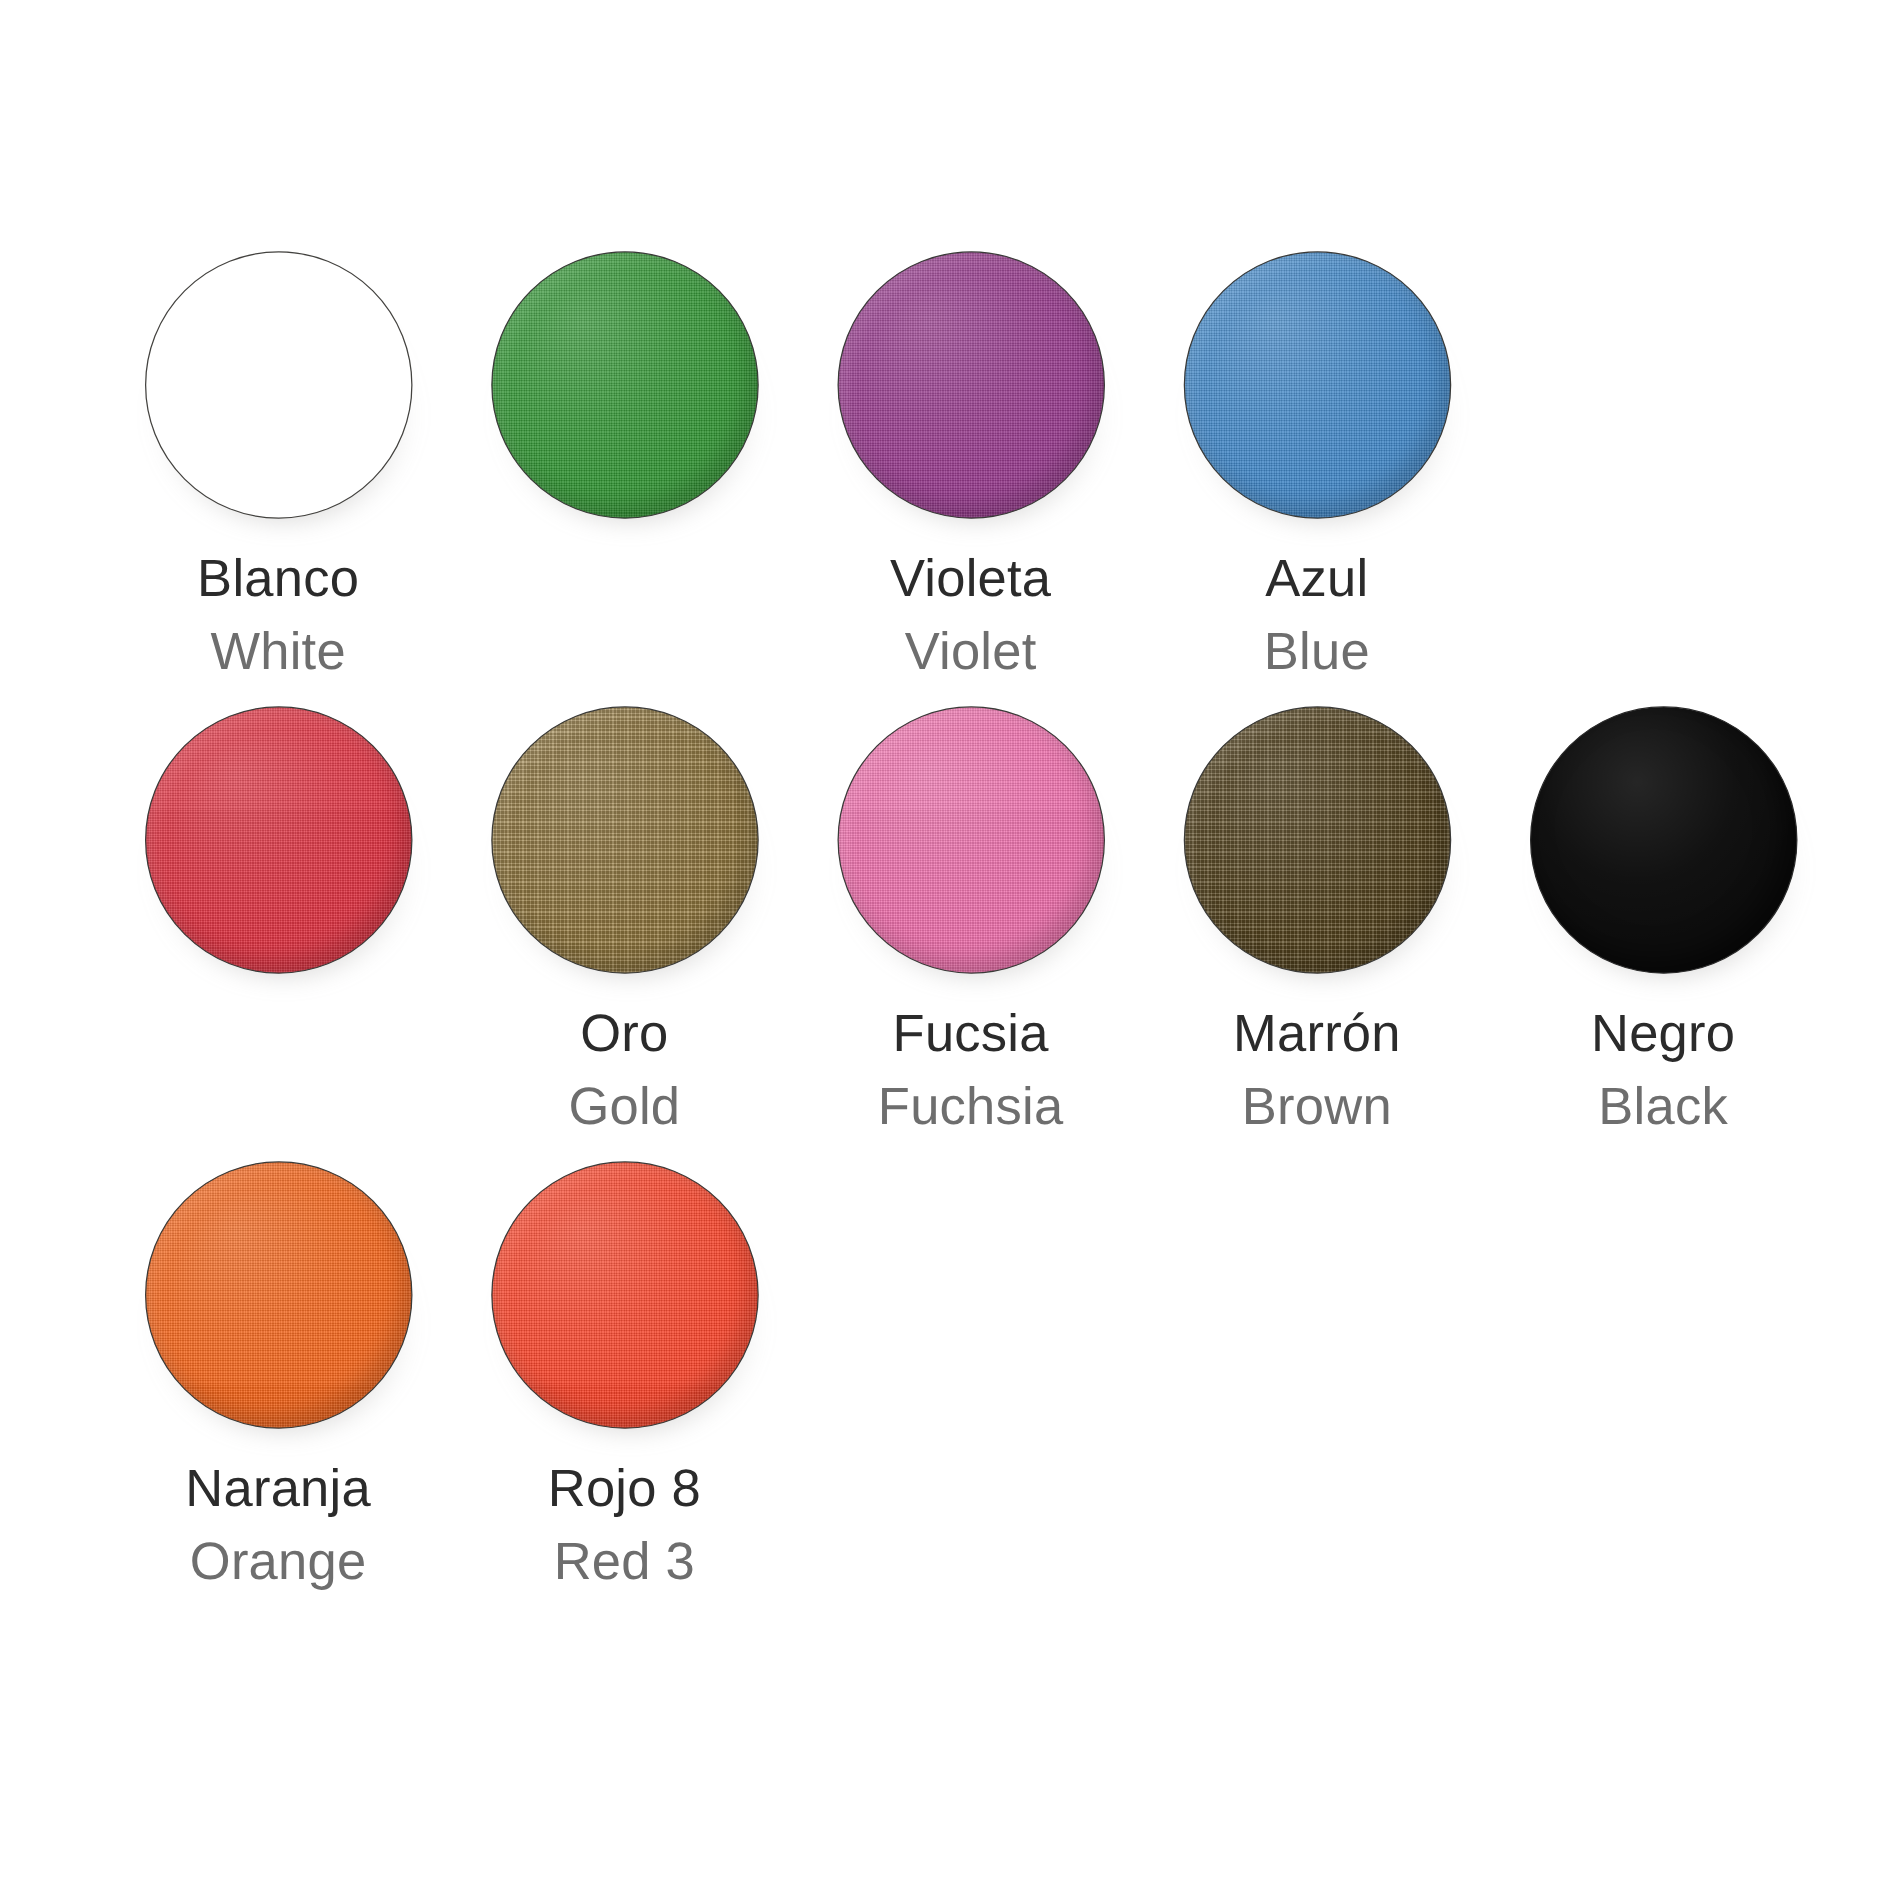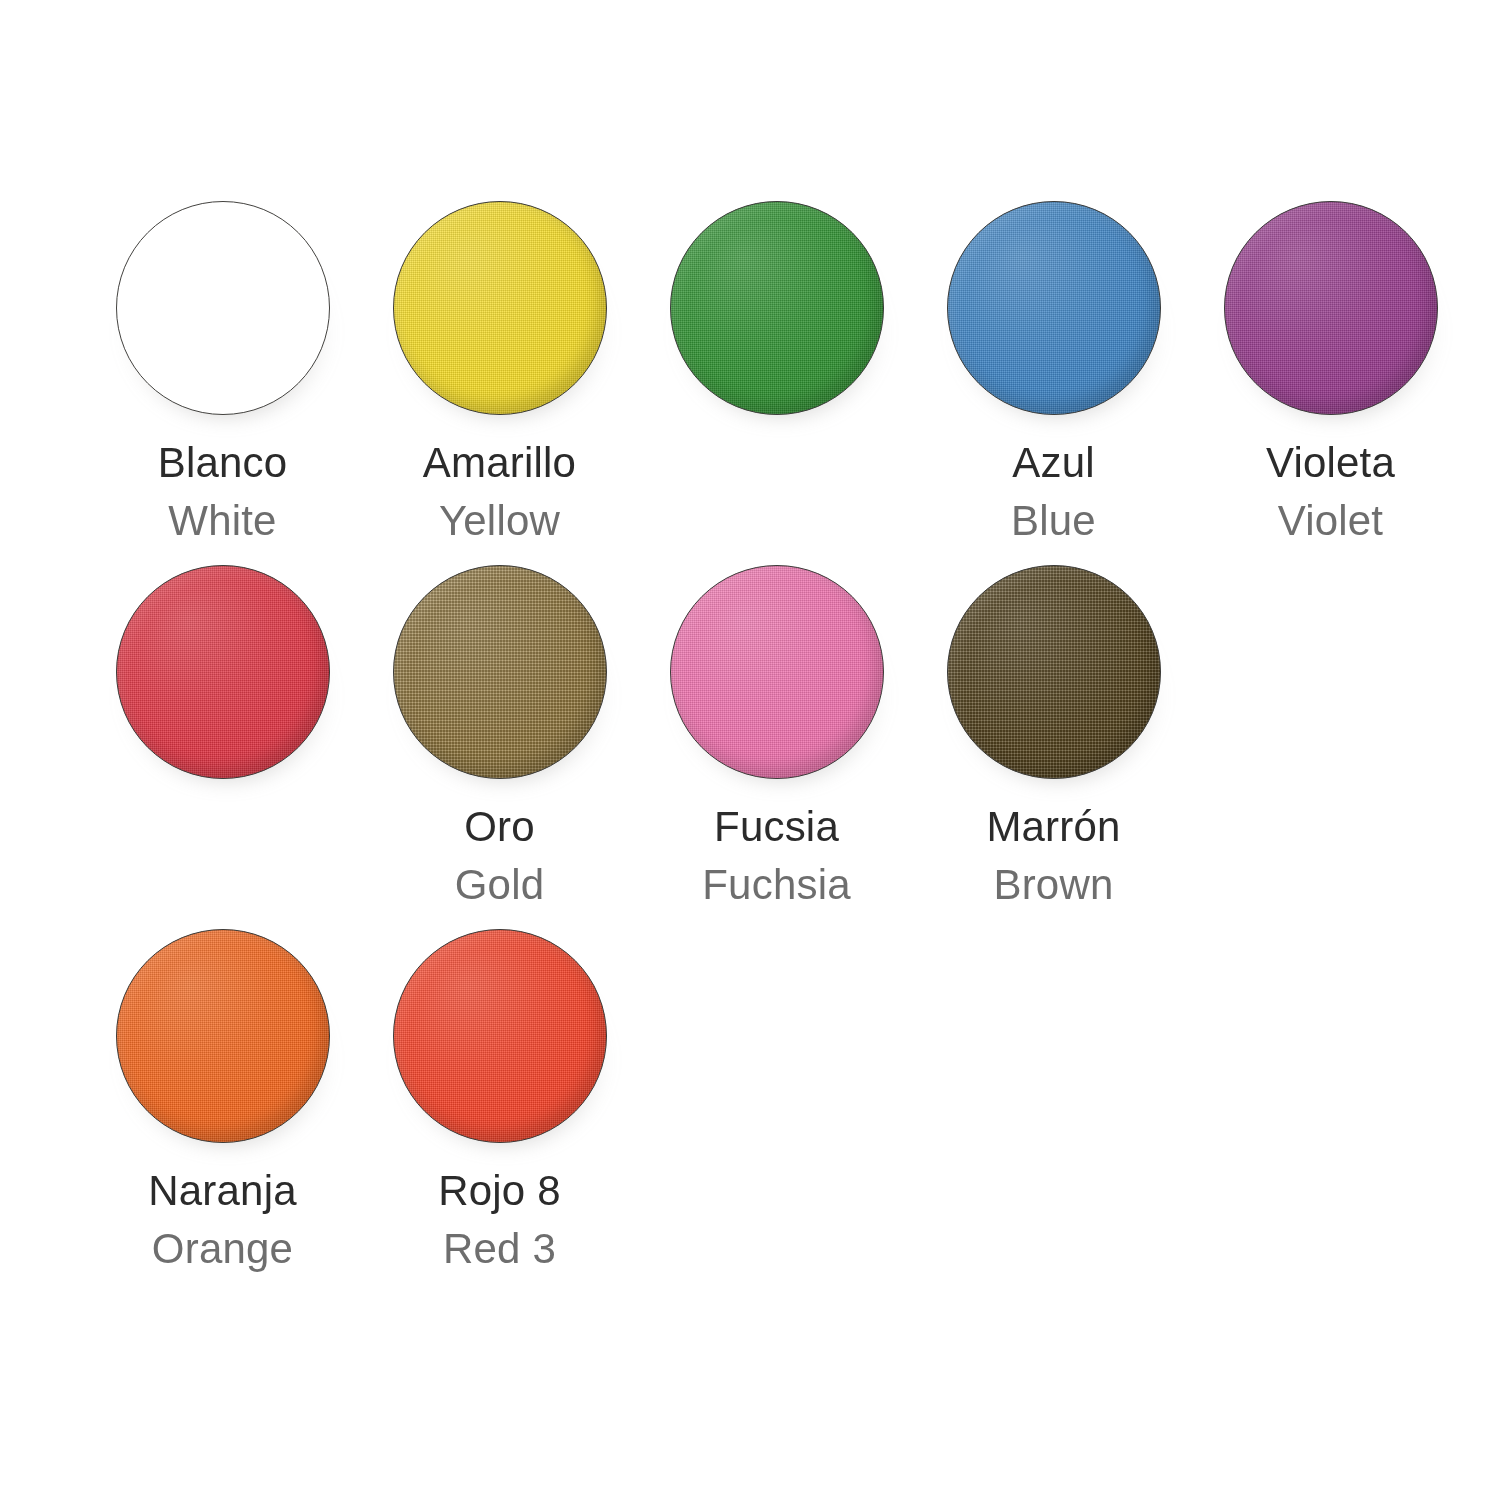--- a/index.html
+++ b/index.html
@@ -157,59 +157,49 @@
       <div class="swatch-disc-wrap">
         <div class="swatch-shadow"></div>
         <div class="swatch-disc is-white" style="background-color: rgb(255, 255, 255);"></div>
       </div>
       <div class="swatch-labels">
         <span class="label-es">Blanco</span>
         <span class="label-en">White</span>
       </div>
     </div>
 
-    <div class="swatch-cell">
-      <div class="swatch-disc-wrap">
-        <div class="swatch-shadow"></div>
-        <div class="swatch-disc" style="background-color: rgb(245, 220, 40);"></div>
-      </div>
-      <div class="swatch-labels">
-        <span class="label-es">Amarillo</span>
-        <span class="label-en">Yellow</span>
-      </div>
-    </div>
 
     <div class="swatch-cell">
       <div class="swatch-disc-wrap">
         <div class="swatch-shadow"></div>
         <div class="swatch-disc" style="background-color: rgb(46, 145, 48);"></div>
+      </div>
+    </div>
+
+    <div class="swatch-cell">
+      <div class="swatch-disc-wrap">
+        <div class="swatch-shadow"></div>
+        <div class="swatch-disc" style="background-color: rgb(150, 58, 140);"></div>
+      </div>
+      <div class="swatch-labels">
+        <span class="label-es">Violeta</span>
+        <span class="label-en">Violet</span>
       </div>
     </div>
 
     <div class="swatch-cell">
       <div class="swatch-disc-wrap">
         <div class="swatch-shadow"></div>
         <div class="swatch-disc" style="background-color: rgb(62, 132, 196);"></div>
       </div>
       <div class="swatch-labels">
         <span class="label-es">Azul</span>
         <span class="label-en">Blue</span>
       </div>
     </div>
-
-    <div class="swatch-cell">
-      <div class="swatch-disc-wrap">
-        <div class="swatch-shadow"></div>
-        <div class="swatch-disc" style="background-color: rgb(150, 58, 140);"></div>
-      </div>
-      <div class="swatch-labels">
-        <span class="label-es">Violeta</span>
-        <span class="label-en">Violet</span>
-      </div>
-    </div>
   </div>
 
   <div class="swatch-row">
     <div class="swatch-cell">
       <div class="swatch-disc-wrap">
         <div class="swatch-shadow"></div>
         <div class="swatch-disc" style="background-color: rgb(224, 53, 68);"></div>
       </div>
     </div>
 
@@ -239,20 +229,30 @@
       <div class="swatch-disc-wrap">
         <div class="swatch-shadow"></div>
         <div class="swatch-disc is-coarse" style="background-color: rgb(92, 74, 34);"></div>
       </div>
       <div class="swatch-labels">
         <span class="label-es">Marrón</span>
         <span class="label-en">Brown</span>
       </div>
     </div>
 
+    <div class="swatch-cell">
+      <div class="swatch-disc-wrap">
+        <div class="swatch-shadow"></div>
+        <div class="swatch-disc is-black" style="background-color: rgb(13, 13, 13);"></div>
+      </div>
+      <div class="swatch-labels">
+        <span class="label-es">Negro</span>
+        <span class="label-en">Black</span>
+      </div>
+    </div>
   </div>
 
   <div class="swatch-row">
     <div class="swatch-cell">
       <div class="swatch-disc-wrap">
         <div class="swatch-shadow"></div>
         <div class="swatch-disc" style="background-color: rgb(244, 102, 28);"></div>
       </div>
       <div class="swatch-labels">
         <span class="label-es">Naranja</span>

